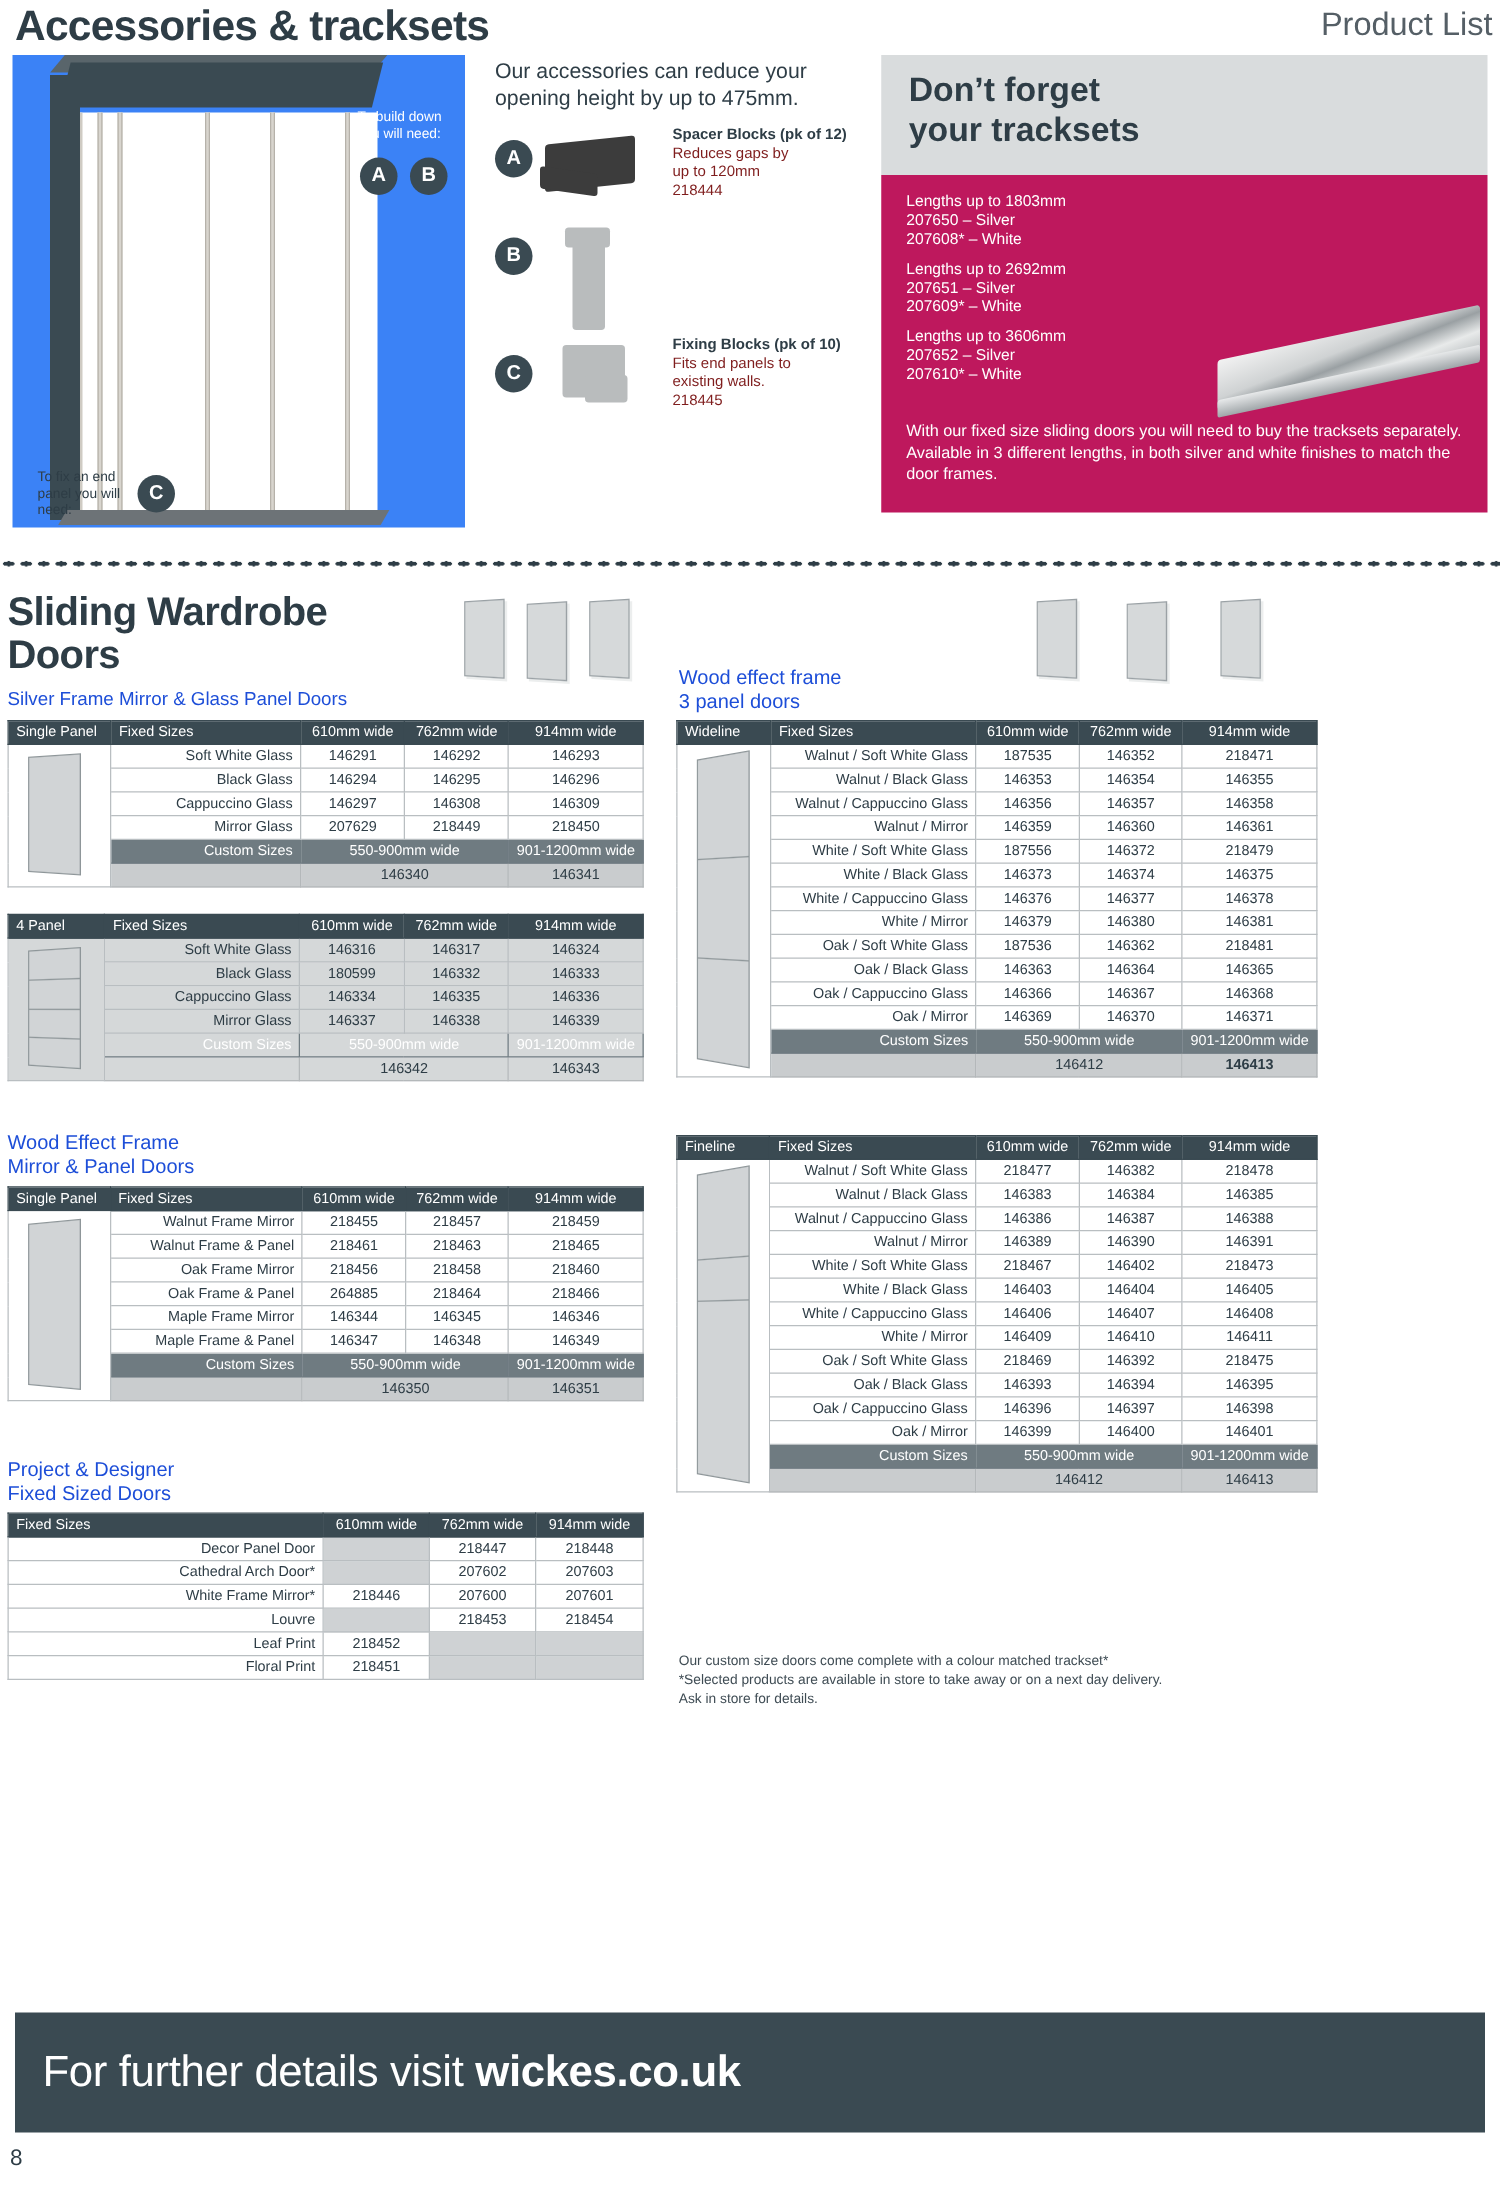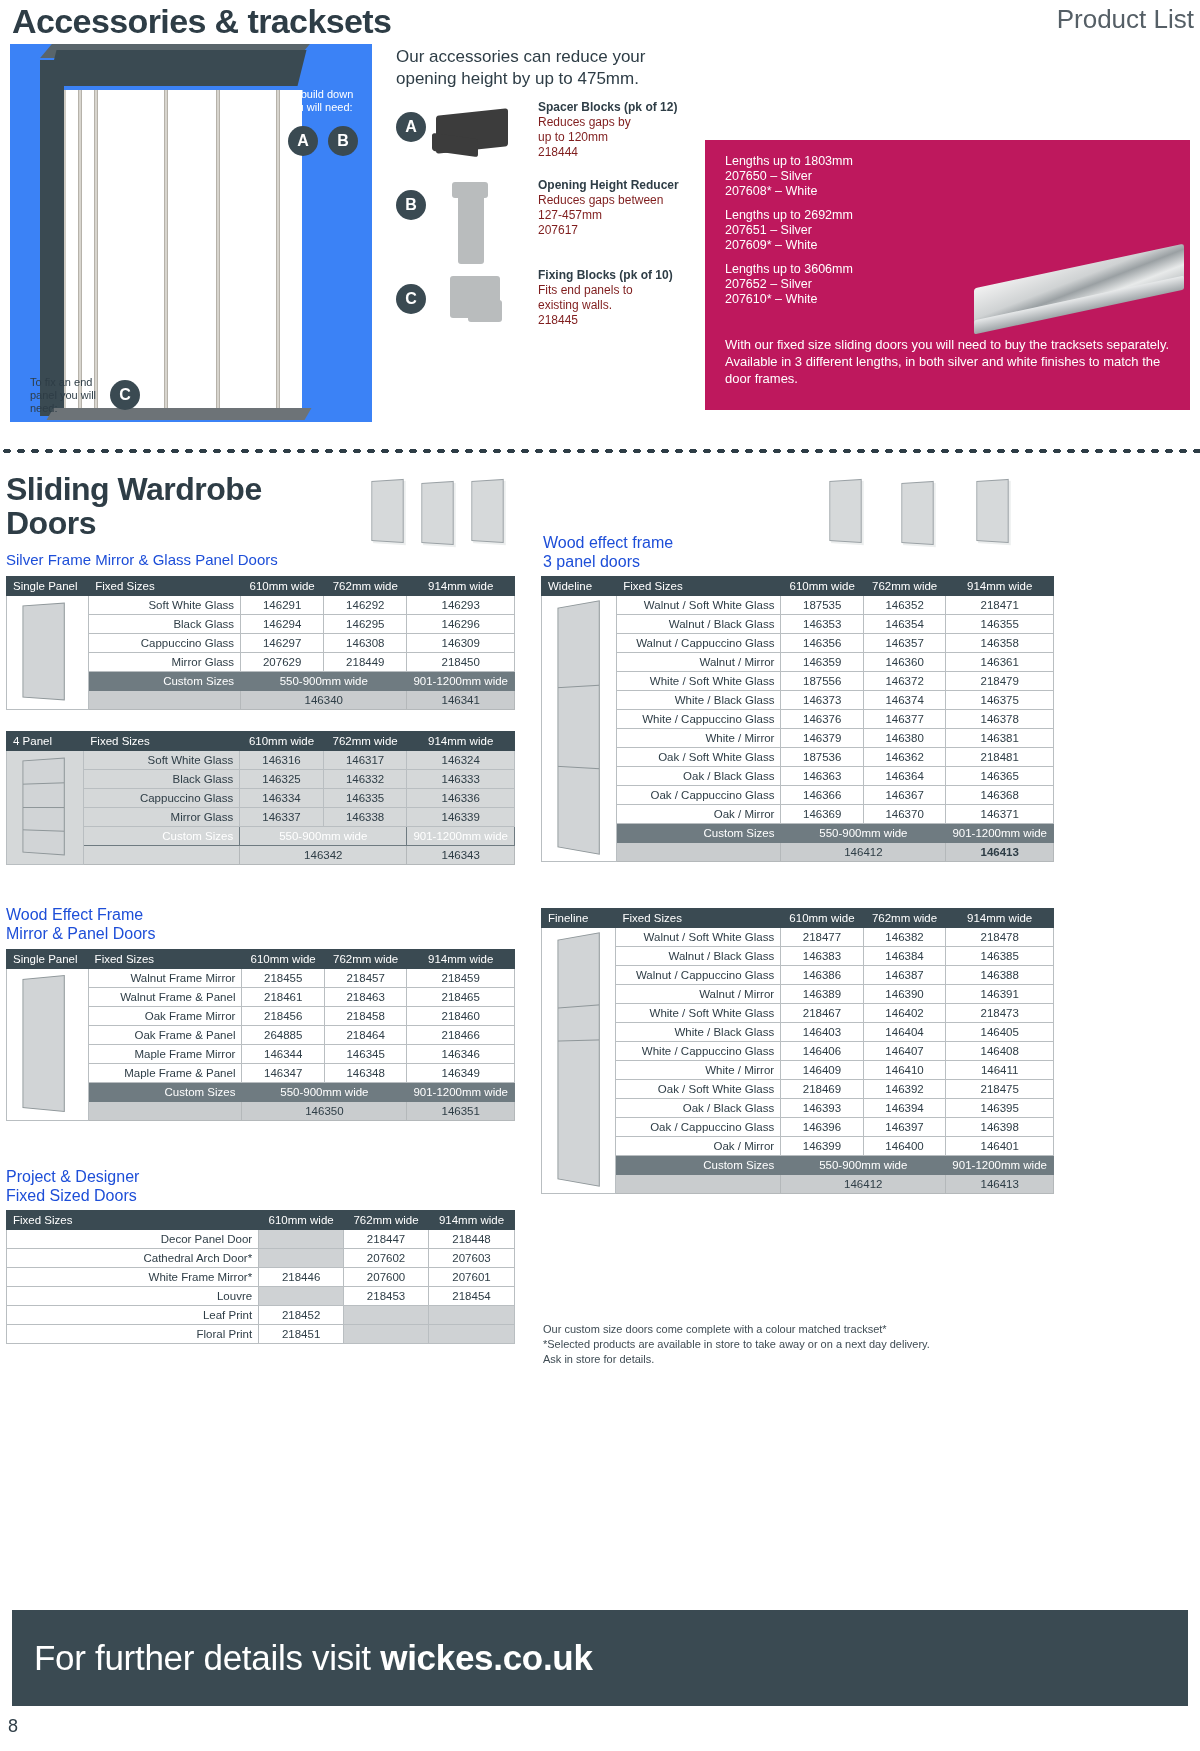--- a/index.html
+++ b/index.html
@@ -255,40 +255,40 @@
     <div class="t-desc">Reduces gaps by</div>
     <div class="t-desc">up to 120mm</div>
     <div class="t-desc">218444</div>
   </div>
 
   <div class="acc-badge" style="left:396px; top:190px;">
     <span class="badge">B</span>
   </div>
   <div class="acc-img grey" style="left:458px; top:184px; width:26px; height:80px;"></div>
   <div class="acc-img grey" style="left:452px; top:182px; width:36px; height:16px;"></div>
-  <div class="acc-text" style="left:538px; top:178px;">
-    <div class="t-name">Opening Height Reducer</div>
-    <div class="t-desc">Reduces gaps between</div>
-    <div class="t-desc">127-457mm</div>
-    <div class="t-desc">207617</div>
-  </div>
 
   <div class="acc-badge" style="left:396px; top:284px;">
     <span class="badge">C</span>
   </div>
   <div class="acc-img grey" style="left:450px; top:276px; width:50px; height:42px;"></div>
   <div class="acc-img grey" style="left:468px; top:300px; width:34px; height:22px;"></div>
   <div class="acc-text" style="left:538px; top:268px;">
     <div class="t-name">Fixing Blocks (pk of 10)</div>
     <div class="t-desc">Fits end panels to</div>
     <div class="t-desc">existing walls.</div>
     <div class="t-desc">218445</div>
   </div>
 
   <div class="tracks">
+    <div class="tracks-top">
+      <h2>
+        <span>Don’t forget</span><br>
+        <span>your tracksets</span>
+      </h2>
+    </div>
     <div class="tracks-body">
       <div class="rail"></div>
       <div class="rail2"></div>
       <div class="tr-group tr-g1">
         <div>Lengths up to 1803mm</div>
         <div>207650 – Silver</div>
         <div>207608* – White</div>
       </div>
       <div class="tr-group tr-g2">
         <div>Lengths up to 2692mm</div>
@@ -394,21 +394,21 @@
             <div class="ln" style="top:75%"></div>
           </div>
         </td>
         <td class="name">Soft White Glass</td>
         <td class="num">146316</td>
         <td class="num">146317</td>
         <td class="num">146324</td>
       </tr>
       <tr>
         <td class="name">Black Glass</td>
-        <td class="num">146325</td>
+        <td class="num">180599</td>
         <td class="num">146332</td>
         <td class="num">146333</td>
       </tr>
       <tr>
         <td class="name">Cappuccino Glass</td>
         <td class="num">146334</td>
         <td class="num">146335</td>
         <td class="num">146336</td>
       </tr>
       <tr>

